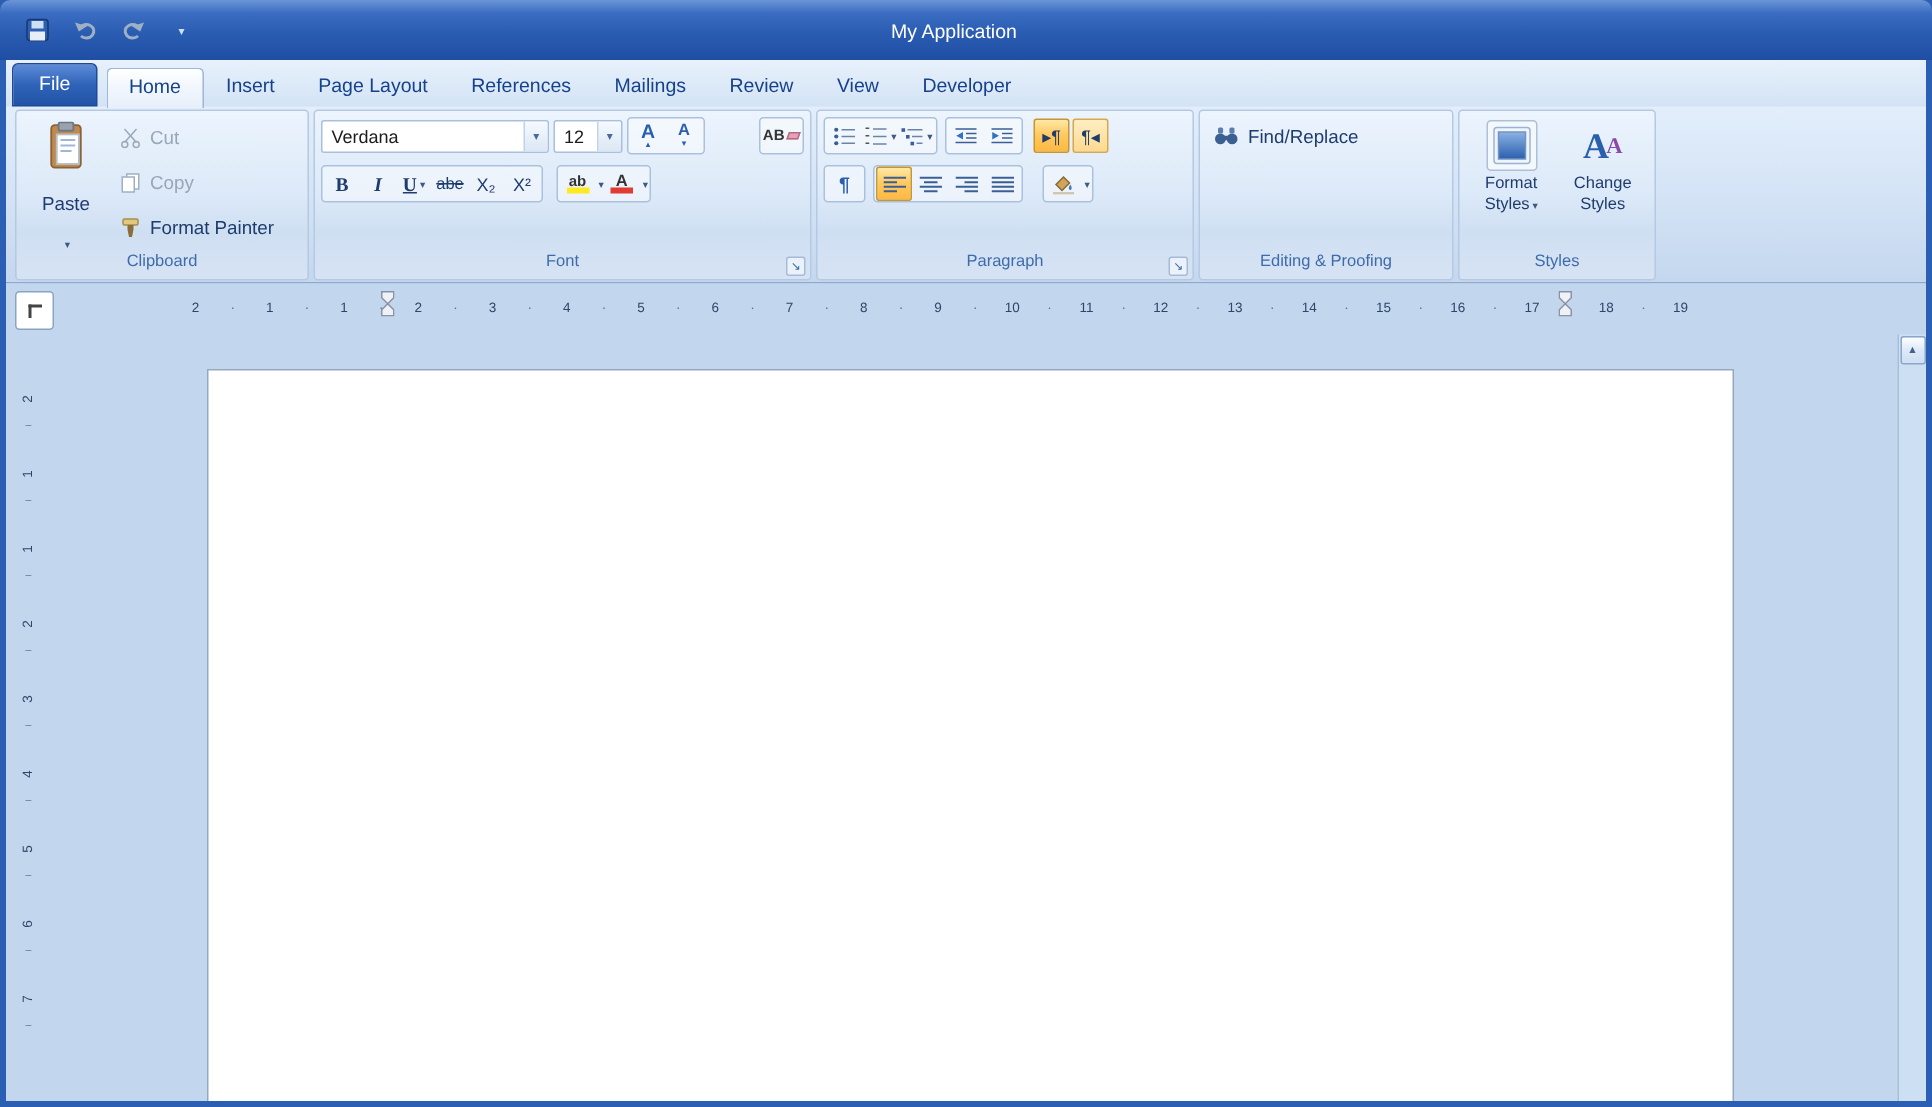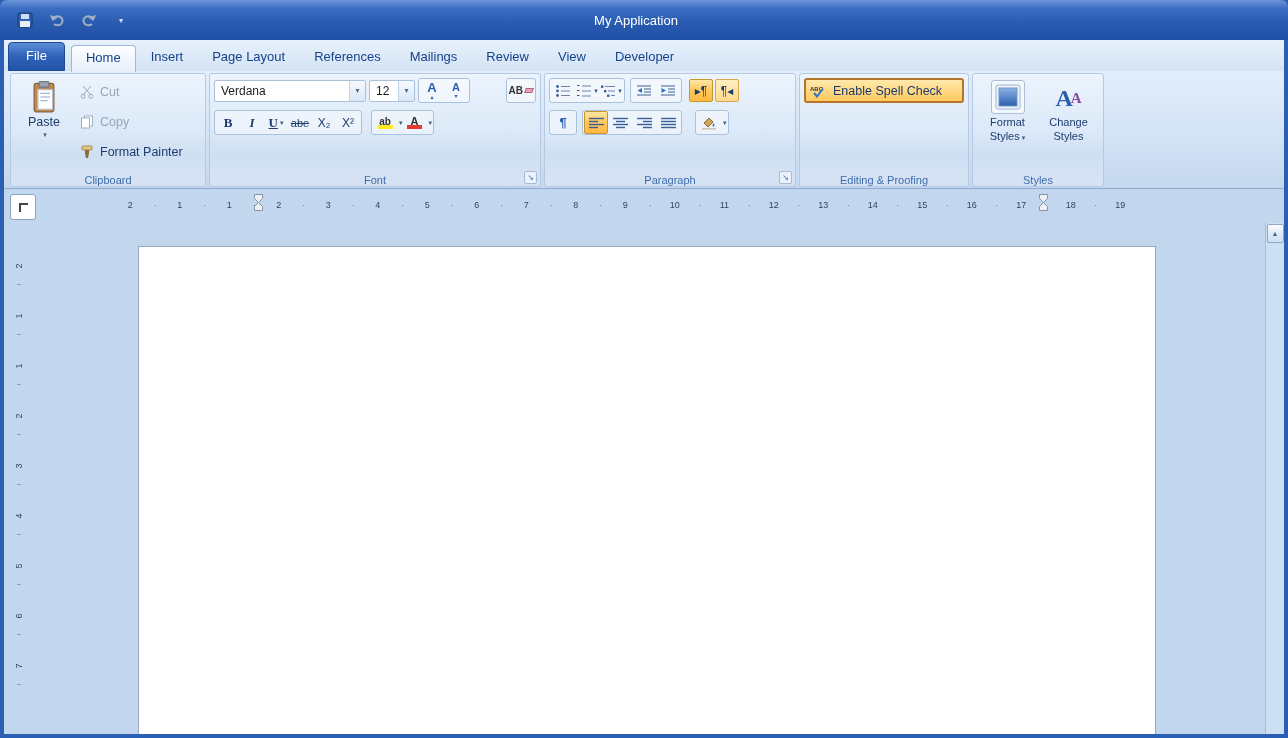--- a/index.html
+++ b/index.html
@@ -27,34 +27,34 @@
     padding:5px 17px 7px;margin-right:6px;}
   .tab.active{background:linear-gradient(#ffffff,#f2f7fd 45%,#e7effa);border:1px solid #9db8d9;border-bottom:none;
     margin-bottom:-1px;z-index:3;}
 
   
   .ribbon{height:118px;background:linear-gradient(#e2eefb,#d2e2f5 58%,#c4d7ee);
     border-bottom:1px solid #8ea9cc;display:flex;align-items:stretch;padding:2px 2px 1px 6px;gap:3px;}
   .group{border:1px solid #b5c9e2;border-radius:3px;display:flex;flex-direction:column;
     background:linear-gradient(180deg,#ecf4fd,#dcE9f8 50%,#cfdff2 72%,#d6e3f4);}
   .group-body{flex:1;display:flex;padding:4px 4px 0 4px;}
-  .group-label{height:18px;font-size:11px;color:#3e6cab;display:flex;align-items:flex-end;justify-content:center;position:relative;}
+  .group-label{height:18px;font-size:11px;color:#3e6cab;display:flex;align-items:flex-start;justify-content:center;position:relative;}
   .launcher{position:absolute;right:3px;bottom:2px;width:13px;height:13px;border:1px solid #a5bcd8;border-radius:2px;
     font-size:8px;color:#3e6cab;display:flex;align-items:center;justify-content:center;background:rgba(255,255,255,.55);}
 
   .sbtn{height:23px;min-width:24px;display:flex;align-items:center;justify-content:center;border-radius:2px;
     color:#1e3c6e;font-size:13px;border:1px solid transparent;}
   .cluster{display:flex;align-items:center;border:1px solid #aac1de;border-radius:3px;background:rgba(255,255,255,.45);padding:0 1px;}
   .active-orange{background:linear-gradient(#ffe8a6,#ffca61 45%,#ffb841);border:1px solid #c8962f;}
   .active-orange-light{background:linear-gradient(#ffeec2,#ffd98e);border:1px solid #d8a84e;}
   .dd-inline{font-size:7px;color:#3d5a85;margin-left:2px;}
 
   
   .g-clipboard{width:196px;}
-  .paste-btn{width:58px;display:flex;flex-direction:column;align-items:center;justify-content:flex-start;gap:2px;
+  .paste-btn{width:58px;display:flex;flex-direction:column;align-items:center;justify-content:flex-start;gap:16px;
     border-radius:3px;padding-top:3px;font-size:12.5px;color:#1e3c6e;}
   .clip-list{flex:1;display:flex;flex-direction:column;justify-content:space-between;padding:2px 0 4px 4px;}
   .clip-item{display:flex;align-items:center;gap:6px;font-size:12.5px;color:#1e3c6e;height:24px;padding-left:3px;border-radius:3px;}
   .clip-item.disabled{color:#98a6b8;}
 
   
   .g-font{width:332px;}
   .g-font .group-body{flex-direction:column;}
   .frow{display:flex;align-items:center;gap:3px;}
   .frow + .frow{margin-top:7px;}
@@ -449,28 +449,31 @@
           </div>
         </div>
         <div class="group-label">
           <span>Paragraph</span>
           <span class="launcher">↘</span>
         </div>
       </div>
 
       <div class="group g-editing">
         <div class="group-body">
-          <div class="tool-row active">
+          <div class="tool-row">
             <span>
-              <svg width="17" height="14" viewBox="0 0 17 14">
-                  <text x="0" y="6.5" font-size="6" font-weight="bold" fill="#333" font-family="sans-serif">ABC</text>
-                  <path d="M4 9 l3 3.5 6-8" fill="none" stroke="#2f74c0" stroke-width="2"></path>
+              <svg width="17" height="13" viewBox="0 0 17 13">
+                  <rect x="3" y="1" width="3.4" height="4" rx="1" fill="#5a7db0"></rect>
+                  <rect x="10.6" y="1" width="3.4" height="4" rx="1" fill="#5a7db0"></rect>
+                  <circle cx="4.6" cy="8.6" r="3.6" fill="#3c5f92"></circle>
+                  <circle cx="12.4" cy="8.6" r="3.6" fill="#3c5f92"></circle>
+                  <rect x="6.5" y="6.5" width="4" height="3" fill="#3c5f92"></rect>
                 </svg>
             </span>
-            <span>Enable Spell Check</span>
+            <span>Find/Replace</span>
           </div>
         </div>
         <div class="group-label">
           <span>Editing &amp; Proofing</span>
         </div>
       </div>
 
       <div class="group g-styles">
         <div class="group-body">
           <div class="big-btn">

